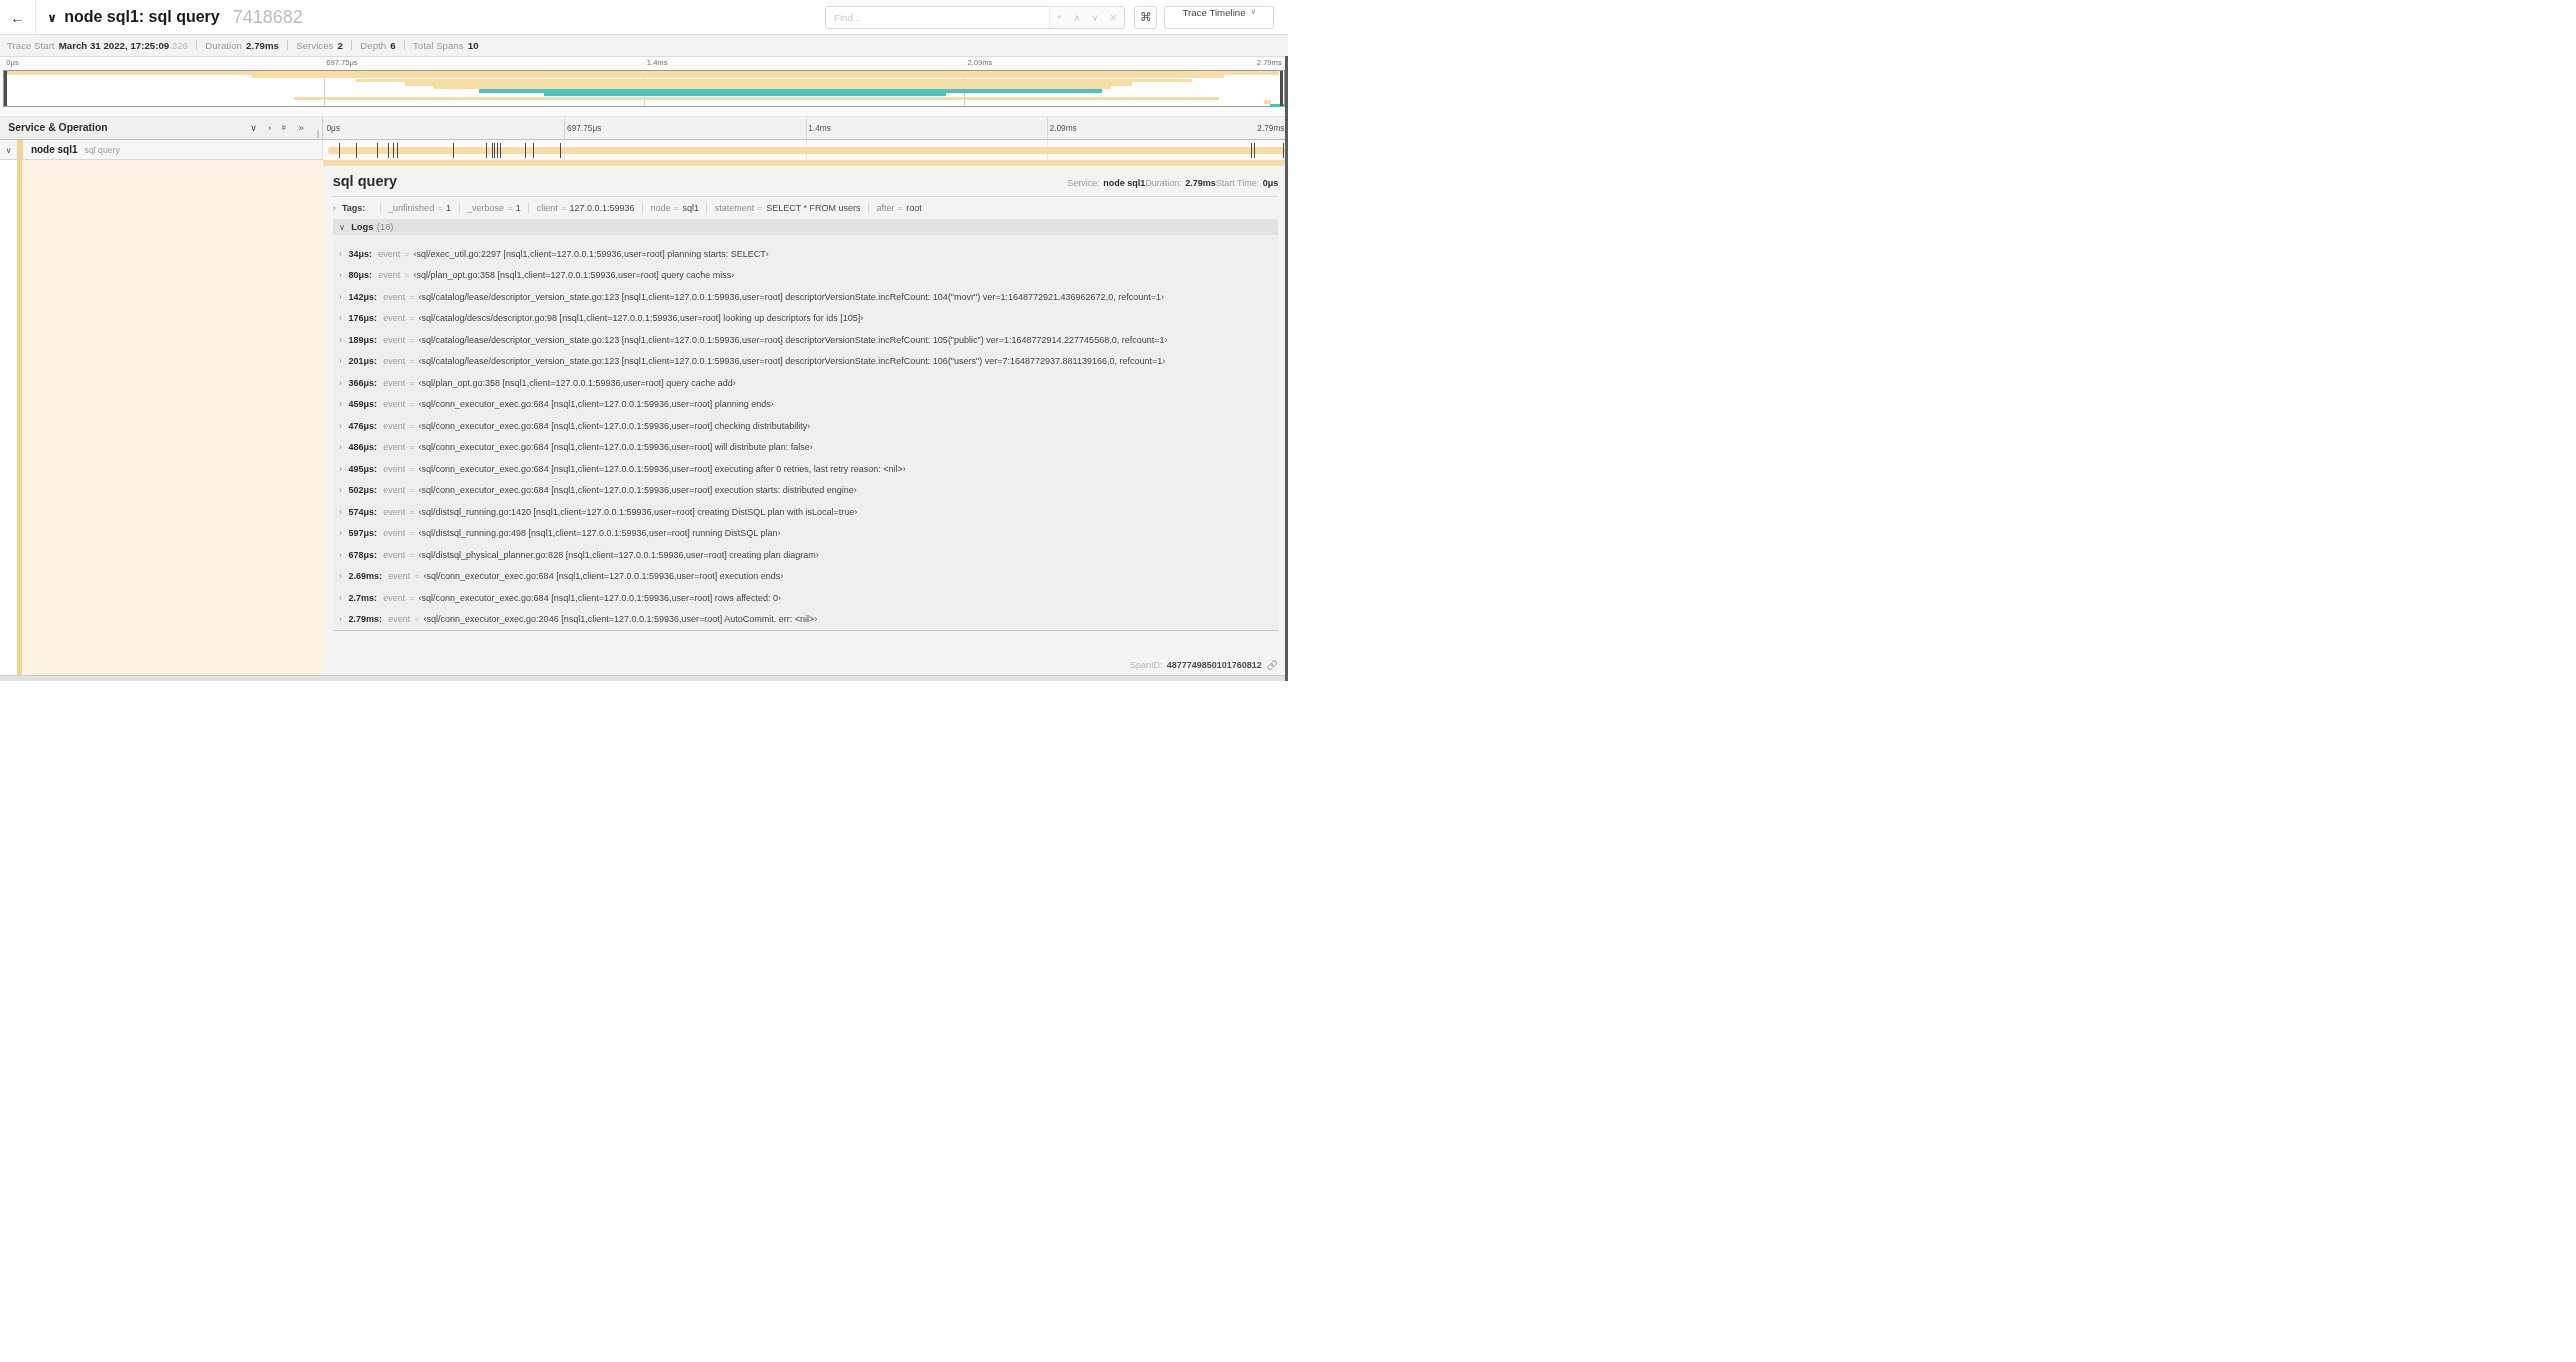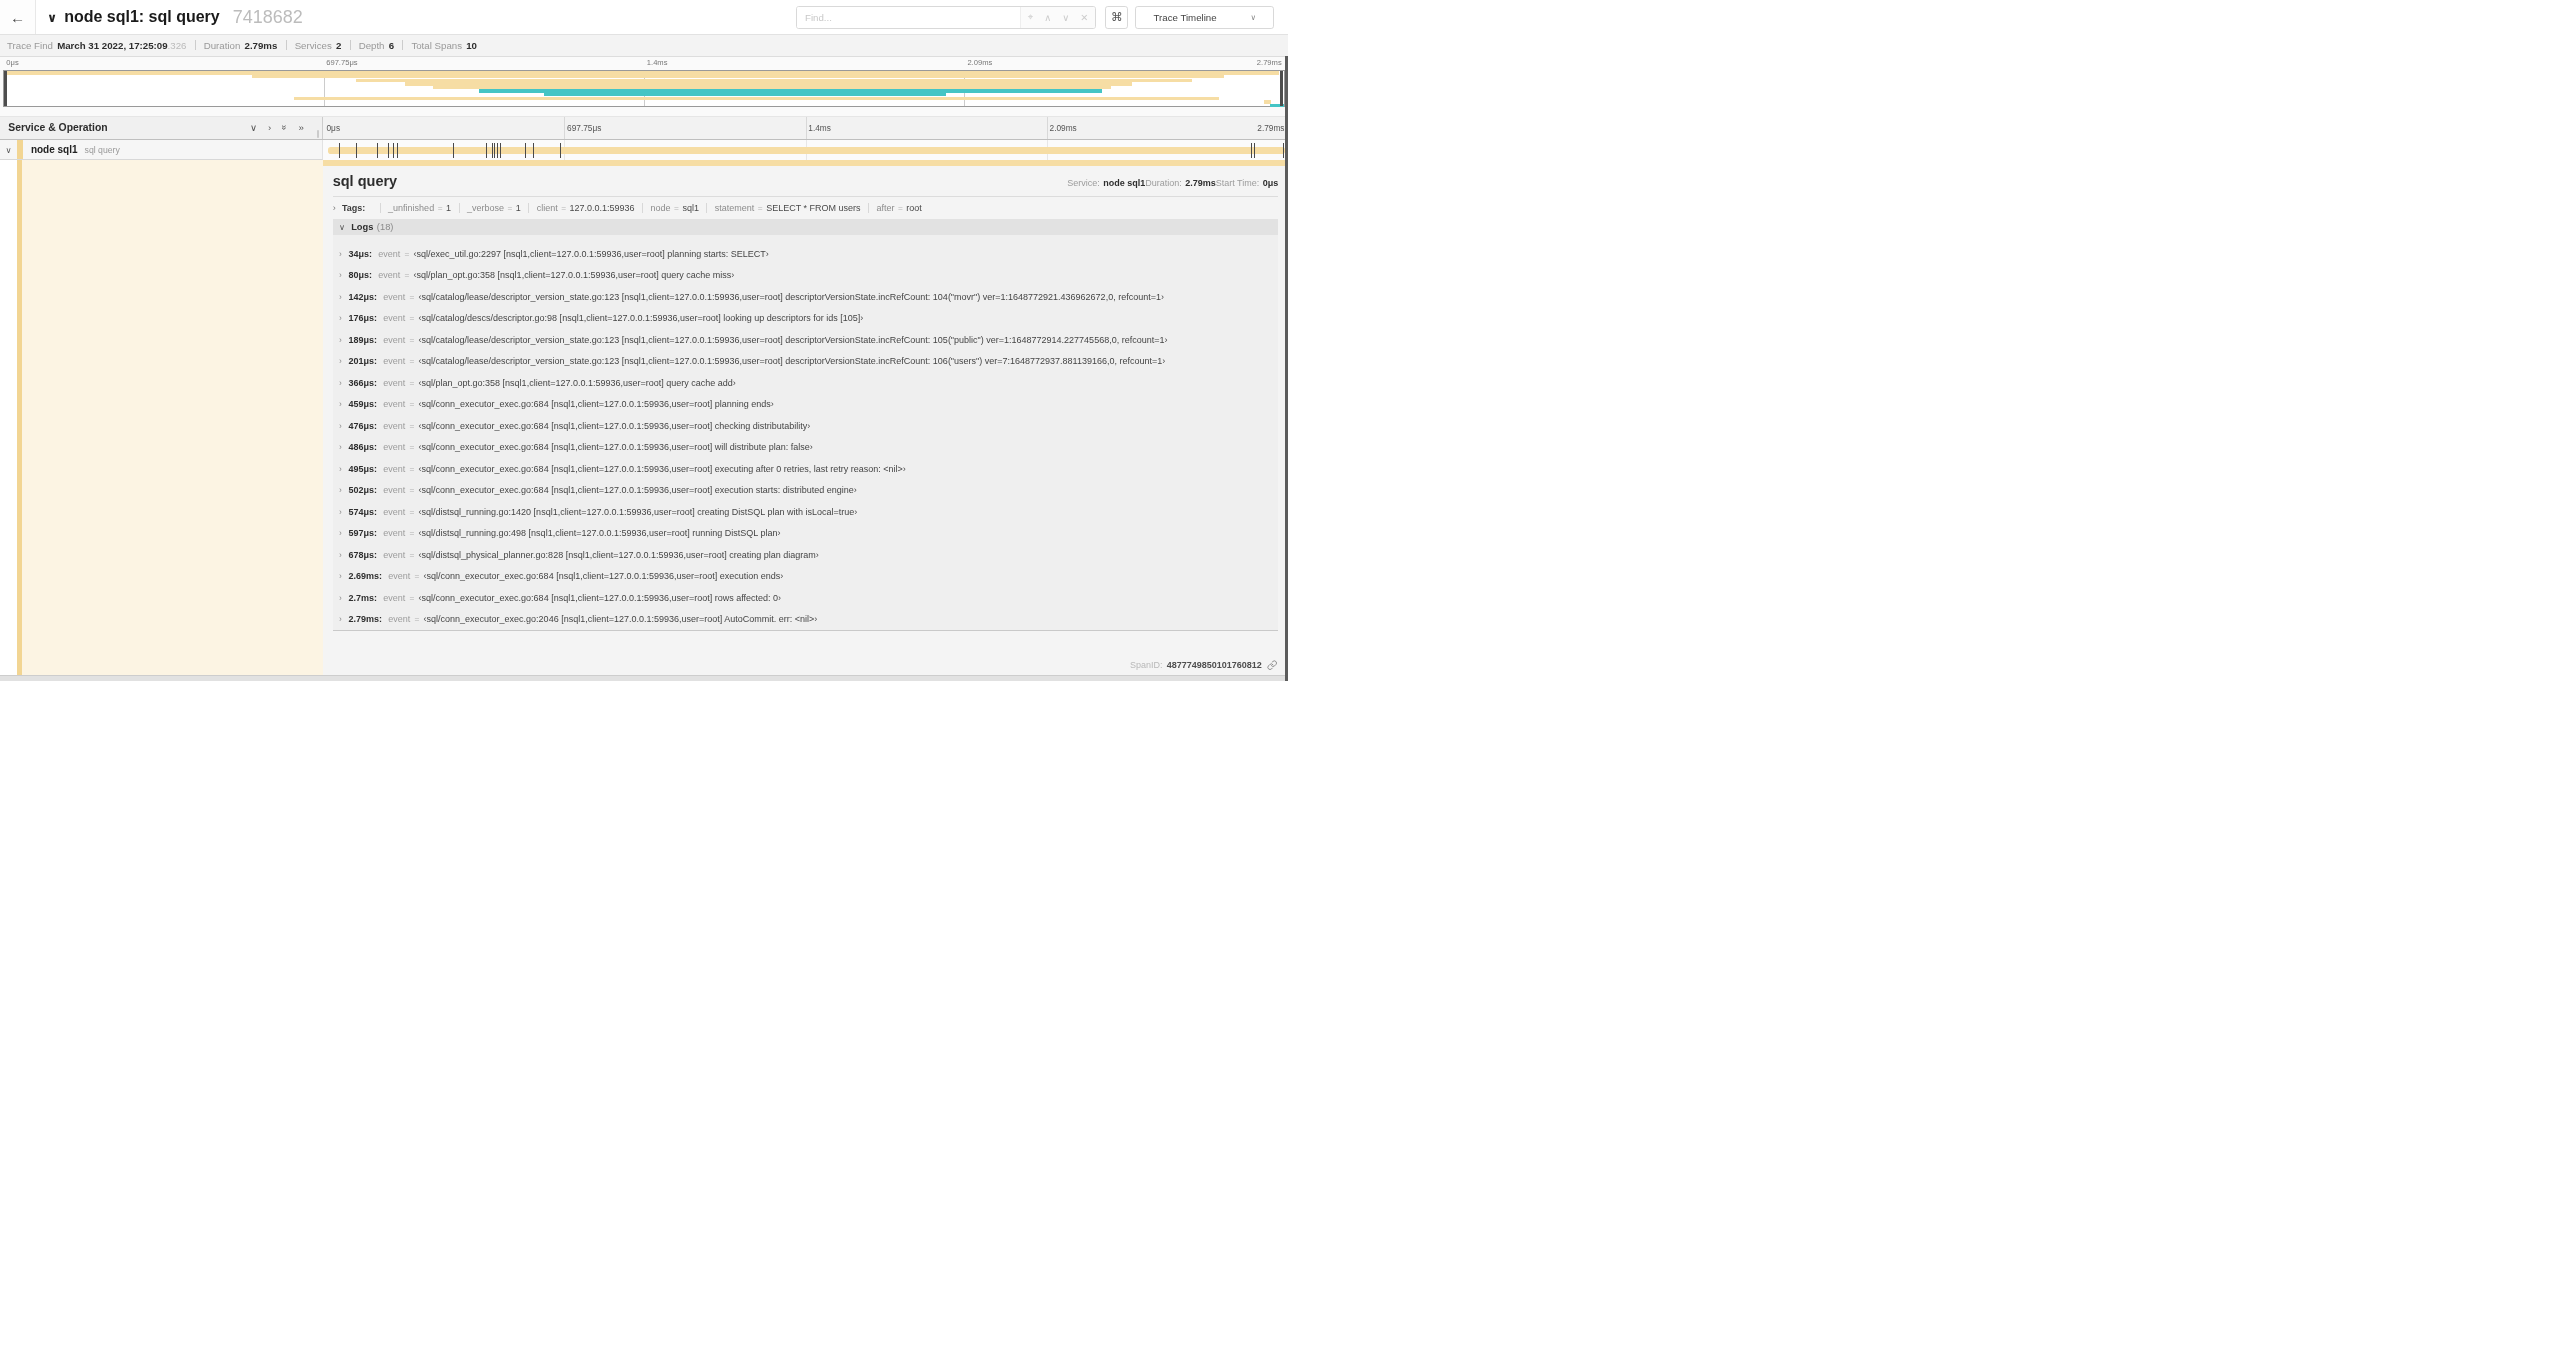--- a/index.html
+++ b/index.html
@@ -13,21 +13,21 @@
   .collapse-toggle { margin-left:11px; font-size:12.5px; font-weight:700; color:#222; cursor:pointer; }
   .trace-title { margin-left:7px; font-size:16px; font-weight:700; color:#1a1a1a; white-space:nowrap; }
   .trace-id { margin-left:13px; font-size:18px; font-weight:500; color:#bcbcbc; }
   .topbar-spacer { flex:1; }
   .find-group { display:flex; align-items:stretch; height:23px; border:0.7px solid #d9d9d9; border-radius:2.8px; overflow:hidden; background:#fff; }
   .find-input { width:223px; border:none; outline:none; padding:0 8.3px; font-size:9.7px; color:#555; font-family:inherit; }
   .find-input::placeholder { color:#c8c8c8; }
   .find-suffix { display:flex; align-items:center; background:#fbfbfb; border-left:0.7px solid #eee; padding:0 7px; gap:11px; }
   .find-suffix span { color:#ccc; font-size:9.7px; cursor:pointer; }
   .icon-btn { width:23px; height:23px; margin-left:9px; border:0.7px solid #d9d9d9; border-radius:2.8px; background:#fff; display:flex; align-items:center; justify-content:center; font-size:11.8px; color:#555; cursor:pointer; }
-  .view-btn { height:23px; margin-left:7px; margin-right:14px; border:0.7px solid #d9d9d9; border-radius:2.8px; background:#fff; display:flex; align-items:center; padding:0 17px; font-size:9.7px; color:#444; cursor:pointer; white-space:nowrap;gap:29px; }
+  .view-btn { height:23px; margin-left:7px; margin-right:14px; border:0.7px solid #d9d9d9; border-radius:2.8px; background:#fff; display:flex; padding:0 17px; font-size:9.7px; color:#444; cursor:pointer; white-space:nowrap; }
   .view-btn .chev { margin-left:4.8px; font-size:7.6px; color:#888; }
 
   
   .summarybar { height:21.5px; flex:none; background:#f3f3f3; border-bottom:0.7px solid #ddd; display:flex; align-items:center; padding-left:7px; font-size:9.7px; }
   .sum-item { display:flex; align-items:center; white-space:nowrap; }
   .sum-item .sep { width:0.7px; height:10.4px; background:#ccc; margin:0 8.3px; }
   .sum-item:first-child .sep { display:none; }
   .sum-label { color:#999; margin-right:4.2px; }
   .sum-value { color:#2e2e2e; font-weight:700; }
   .sum-suffix { color:#bbb; font-weight:400; }
@@ -137,21 +137,21 @@
       </div>
     <div class="view-btn">
       <span>Trace Timeline</span>
       <span class="chev">∨</span>
     </div>
   </div>
 
   <div class="summarybar">
     <span class="sum-item">
 
-        <span class="sum-label">Trace Find</span>
+        <span class="sum-label">Trace Start</span>
         <span class="sum-value">March 31 2022, 17:25:09</span>
         <span class="sum-suffix">.326</span>
       </span>
       <span class="sum-item">
         <span class="sep"></span>
         <span class="sum-label">Duration</span>
         <span class="sum-value">2.79ms</span>
         <span class="sum-suffix"></span>
       </span>
       <span class="sum-item">

